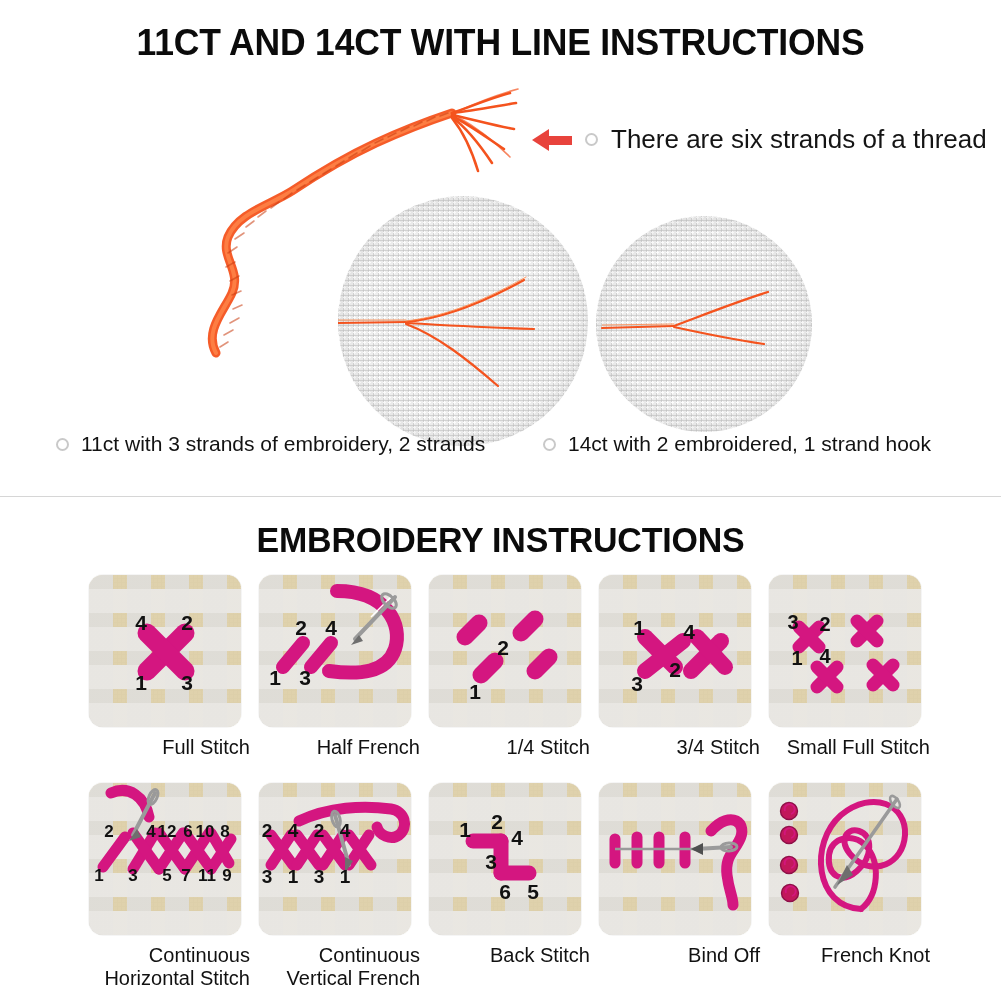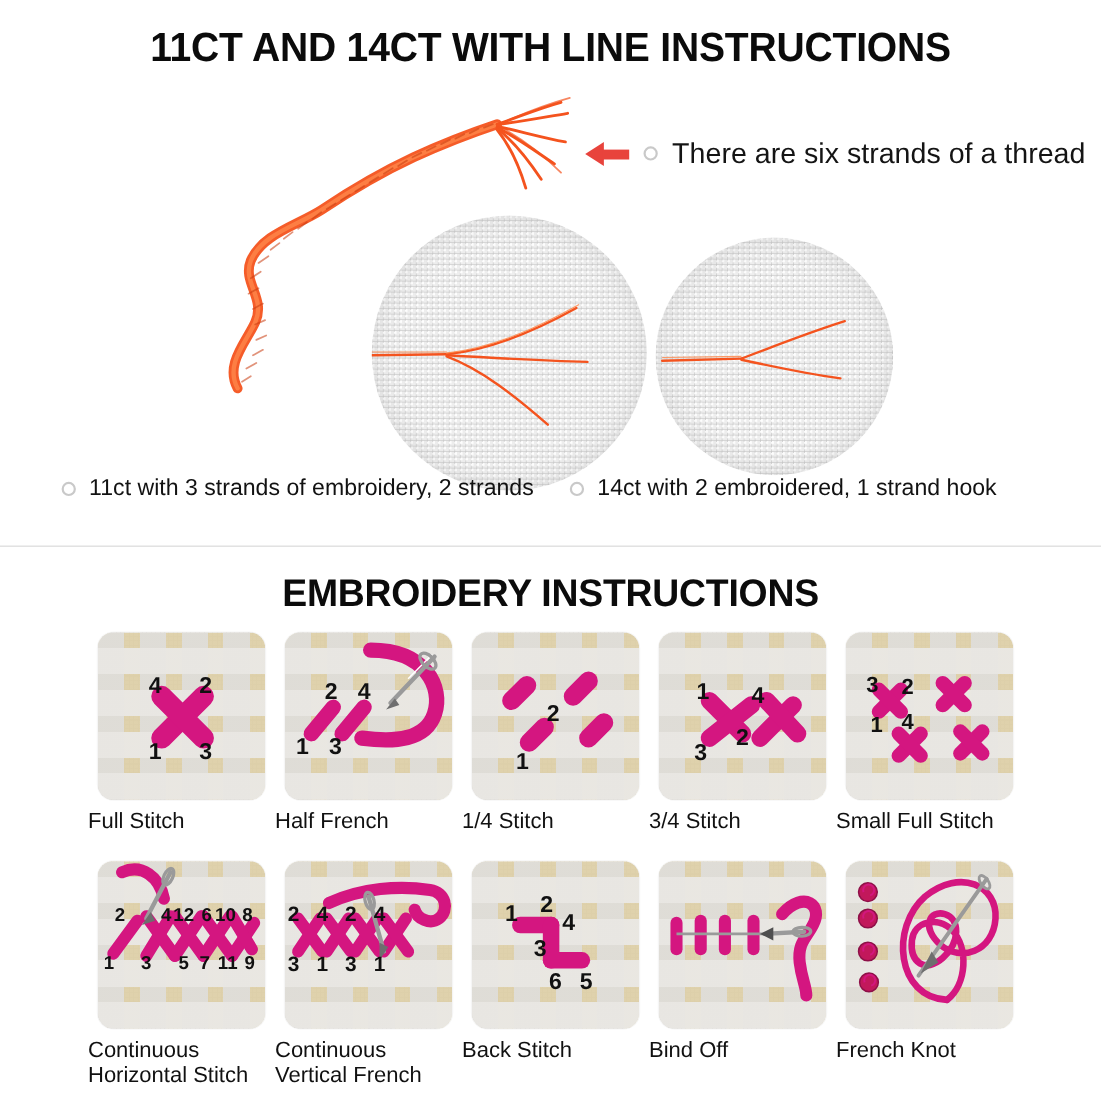--- a/index.html
+++ b/index.html
@@ -64,21 +64,21 @@
   .aida-right { left: 596px; top: 216px; width: 216px; height: 216px; }
 
   .cap-row {
     position:absolute; top: 432px; left: 0; width: 1001px; height: 30px;
   }
   .cap {
     position:absolute; display:flex; align-items:center; gap: 12px;
     font-size: 21px; color:#121212; white-space: nowrap;
   }
   .cap-left  { left: 56px; }
-  .cap-right { left: 518px; }
+  .cap-right { left: 543px; }
 
   .divider {
     position:absolute; left:0; top: 496px; width: 1001px; height: 1px;
     background: #d6d6d6;
   }
 
   
   .section-bottom { position:absolute; left:0; top:497px; width:901px; height:504px; }
 
   .title-sub {
@@ -130,21 +130,21 @@
     position:absolute; inset:0;
     background-image:
       repeating-linear-gradient(0deg, rgba(0,0,0,0) 0px, rgba(0,0,0,0) 24px, #eee6cf 24px, #eee6cf 38px),
       repeating-linear-gradient(90deg, rgba(0,0,0,0) 0px, rgba(0,0,0,0) 24px, rgba(238,230,207,1) 24px, rgba(238,230,207,1) 38px);
     background-blend-mode: multiply;
     opacity: 0.95;
   }
   .tile svg { position:absolute; inset:0; width:152px; height:152px; }
 
   .cap-label {
-    margin-top: 9px; text-align:left;
+    margin-top: 9px; text-align:right;
     font-size: 20px; color:#111; line-height: 1.15;
     width: 170px;
   }
   .row2 .cap-label { font-size: 20px; }
 </style>
 </head>
 <body>
 
 <div class="page">
 

